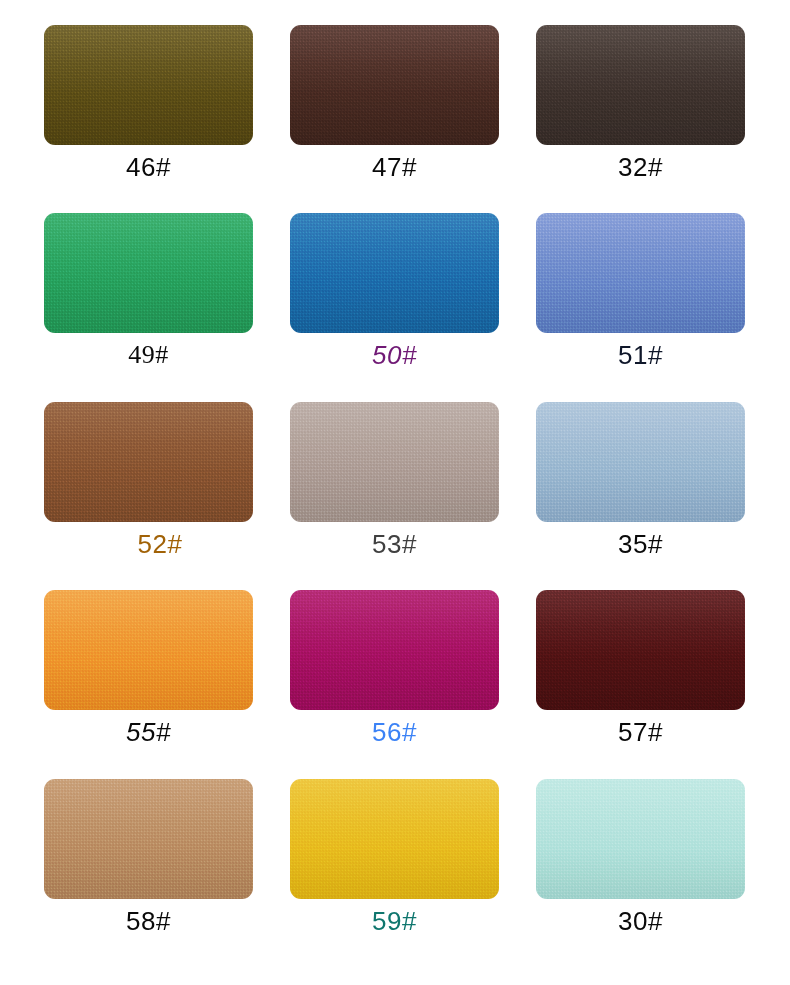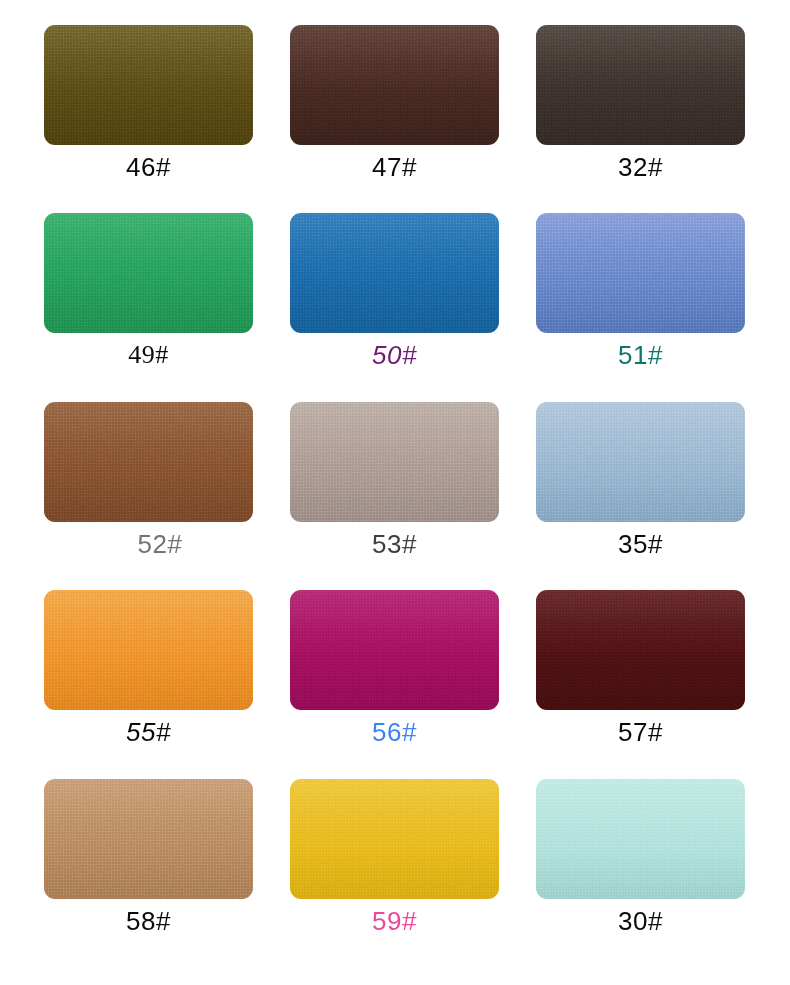--- a/index.html
+++ b/index.html
@@ -135,29 +135,29 @@
         <div class="weave"></div>
       </div>
       <div class="swatch-label" style="color: #701a75; font-style: italic;">50#</div>
     </div>
     <div class="swatch-cell">
       <div class="swatch-chip" style="background: linear-gradient(rgb(128, 153, 214) 0%, rgb(110, 140, 205) 50%, rgb(93, 127, 196) 100%);">
         <div class="sheen"></div>
         <div class="twill"></div>
         <div class="weave"></div>
       </div>
-      <div class="swatch-label" style="color: #0f766e;">51#</div>
+      <div class="swatch-label" style="color: #0f172a;">51#</div>
     </div>
     <div class="swatch-cell">
       <div class="swatch-chip" style="background: linear-gradient(rgb(147, 92, 54) 0%, rgb(139, 85, 49) 50%, rgb(130, 78, 44) 100%);">
         <div class="sheen"></div>
         <div class="twill"></div>
         <div class="weave"></div>
       </div>
-      <div class="swatch-label" style="color: #737373; margin-left: 23px;">52#</div>
+      <div class="swatch-label" style="color: #a16207; margin-left: 23px;">52#</div>
     </div>
     <div class="swatch-cell">
       <div class="swatch-chip" style="background: linear-gradient(rgb(184, 169, 162) 0%, rgb(176, 160, 153) 50%, rgb(168, 152, 144) 100%);">
         <div class="sheen"></div>
         <div class="twill"></div>
         <div class="weave"></div>
       </div>
       <div class="swatch-label" style="color: #404040;">53#</div>
     </div>
     <div class="swatch-cell">
@@ -199,21 +199,21 @@
         <div class="weave"></div>
       </div>
       <div class="swatch-label" style="color: rgb(10, 10, 10);">58#</div>
     </div>
     <div class="swatch-cell">
       <div class="swatch-chip" style="background: linear-gradient(rgb(237, 195, 44) 0%, rgb(233, 189, 31) 50%, rgb(228, 183, 20) 100%);">
         <div class="sheen"></div>
         <div class="twill"></div>
         <div class="weave"></div>
       </div>
-      <div class="swatch-label" style="color: #ec4899;">59#</div>
+      <div class="swatch-label" style="color: #0f766e;">59#</div>
     </div>
     <div class="swatch-cell">
       <div class="swatch-chip" style="background: linear-gradient(rgb(189, 232, 226) 0%, rgb(180, 227, 221) 50%, rgb(169, 222, 215) 100%);">
         <div class="sheen"></div>
         <div class="twill"></div>
         <div class="weave"></div>
       </div>
       <div class="swatch-label" style="color: rgb(10, 10, 10);">30#</div>
     </div>
   </div>

